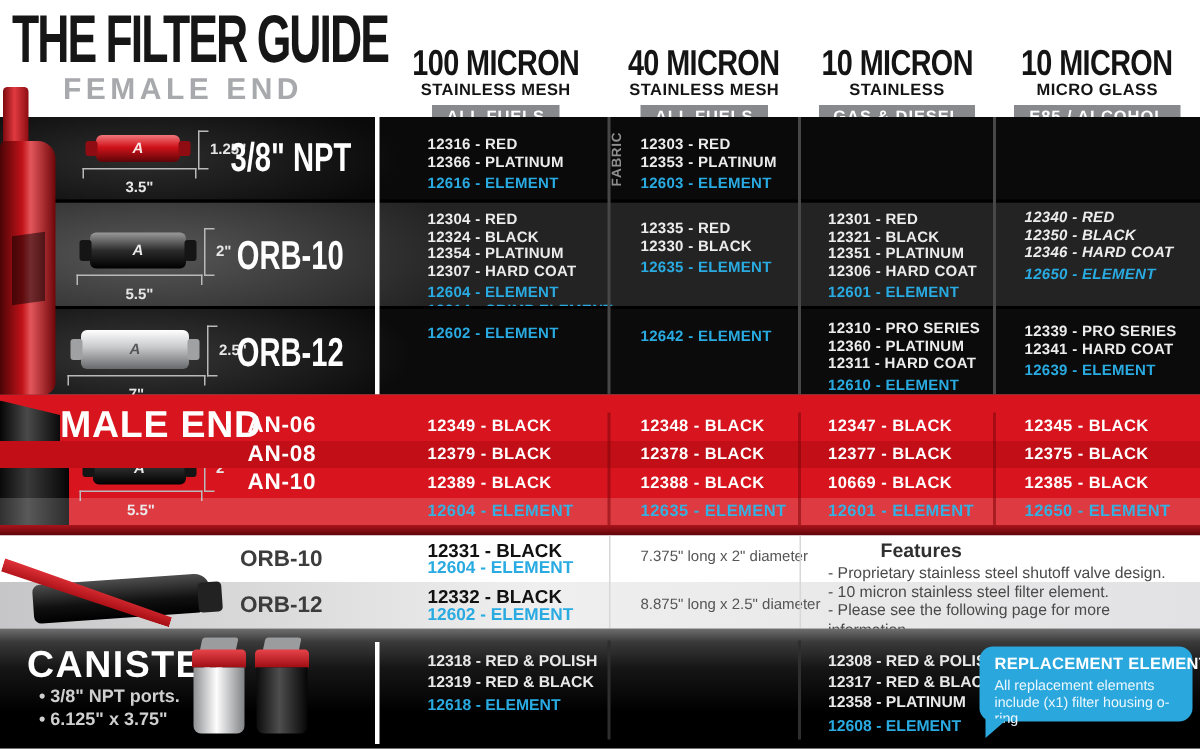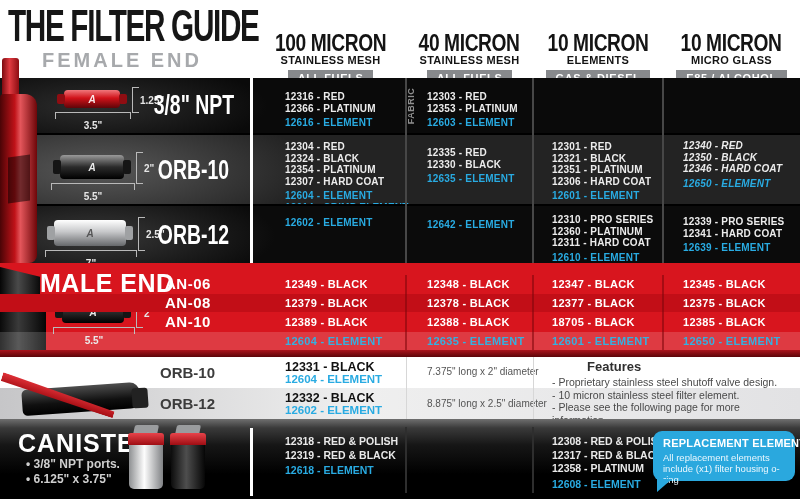--- a/index.html
+++ b/index.html
@@ -152,21 +152,21 @@
     <div class="media">STAINLESS MESH</div>
     <div class="fuel-badge">ALL FUELS</div>
   </div>
   <div class="abs colhead ch2">
     <div class="micron">40 MICRON</div>
     <div class="media">STAINLESS MESH</div>
     <div class="fuel-badge">ALL FUELS</div>
   </div>
   <div class="abs colhead ch3">
     <div class="micron">10 MICRON</div>
-    <div class="media">ELEMENTS</div>
+    <div class="media">STAINLESS</div>
     <div class="fuel-badge">GAS &amp; DIESEL</div>
   </div>
   <div class="abs colhead ch4">
     <div class="micron">10 MICRON</div>
     <div class="media">MICRO GLASS</div>
     <div class="fuel-badge">E85 / ALCOHOL</div>
   </div>
 
   <div class="abs female-band">
 
@@ -310,21 +310,21 @@
       <span class="man-label">AN-08</span>
       <span class="mcell cx1">12379 - BLACK</span>
       <span class="mcell cx2">12378 - BLACK</span>
       <span class="mcell cx3">12377 - BLACK</span>
       <span class="mcell cx4">12375 - BLACK</span>
     </div>
     <div class="abs mrow mr3">
       <span class="man-label">AN-10</span>
       <span class="mcell cx1">12389 - BLACK</span>
       <span class="mcell cx2">12388 - BLACK</span>
-      <span class="mcell cx3">18705 - BLACK</span>
+      <span class="mcell cx3">10669 - BLACK</span>
       <span class="mcell cx4">12385 - BLACK</span>
     </div>
     <div class="abs mrow mr4">
       <span class="mcell mcell-elem cx1">12604 - ELEMENT</span>
       <span class="mcell mcell-elem cx2">12635 - ELEMENT</span>
       <span class="mcell mcell-elem cx3">12601 - ELEMENT</span>
       <span class="mcell mcell-elem cx4">12650 - ELEMENT</span>
     </div>
     <div class="abs mdiv" style="left:405px;"></div>
     <div class="abs mdiv" style="left:532px;"></div>

